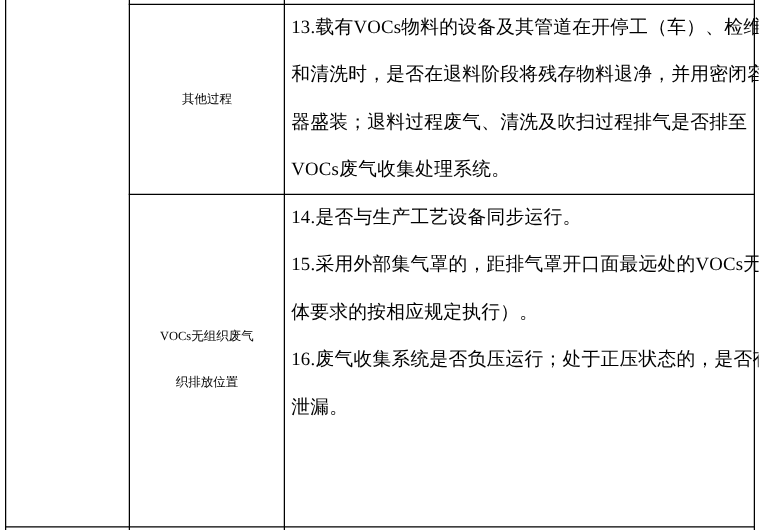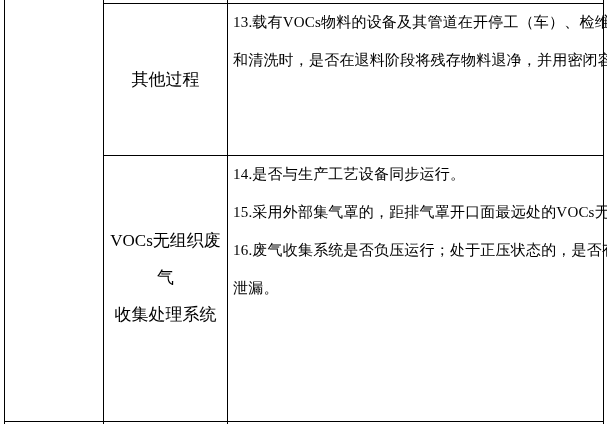--- a/index.html
+++ b/index.html
@@ -33,25 +33,25 @@
 
   .cat-cell {
     position: absolute;
     left: 105px;
     width: 121px;
     display: flex;
     flex-direction: column;
     align-items: center;
     justify-content: center;
     text-align: center;
-    font-size: 17px;
+    font-size: 10px;
     line-height: 37px;
   }
   .cat-cell.cat-1 { top: 4px; height: 151px; }
-  .cat-cell.cat-2 { top: 144px; height: 266px; justify-content: center; }
+  .cat-cell.cat-2 { top: 155px; height: 266px; justify-content: center; }
 
   .content-cell {
     position: absolute;
     left: 233px;
     width: 368px;
     font-size: 15px;
     letter-spacing: 0.2px;
   }
   .content-cell.cc-1 { top: 3px; height: 152px; }
   .content-cell.cc-2 { top: 155px; height: 266px; }
@@ -74,26 +74,29 @@
   <div class="hline h-top"></div>
   <div class="hline h-mid"></div>
   <div class="hline h-bottom"></div>
 
   <div class="cat-cell cat-1">
     <div class="cat-line">其他过程</div>
   </div>
   <div class="content-cell cc-1">
     <div class="tline">13.载有VOCs物料的设备及其管道在开停工（车）、检维修</div>
     <div class="tline">和清洗时，是否在退料阶段将残存物料退净，并用密闭容</div>
+    <div class="tline">器盛装；退料过程废气、清洗及吹扫过程排气是否排至</div>
+    <div class="tline">VOCs废气收集处理系统。</div>
   </div>
 
   <div class="cat-cell cat-2">
     <div class="cat-line">VOCs无组织废气</div>
-    <div class="cat-line">收集处理系统</div>
+    <div class="cat-line">织排放位置</div>
   </div>
   <div class="content-cell cc-2">
     <div class="tline">14.是否与生产工艺设备同步运行。</div>
     <div class="tline">15.采用外部集气罩的，距排气罩开口面最远处的VOCs无组</div>
+    <div class="tline">体要求的按相应规定执行）。</div>
     <div class="tline">16.废气收集系统是否负压运行；处于正压状态的，是否有</div>
     <div class="tline">泄漏。</div>
   </div>
 
 </div>
 
 </body></html>

